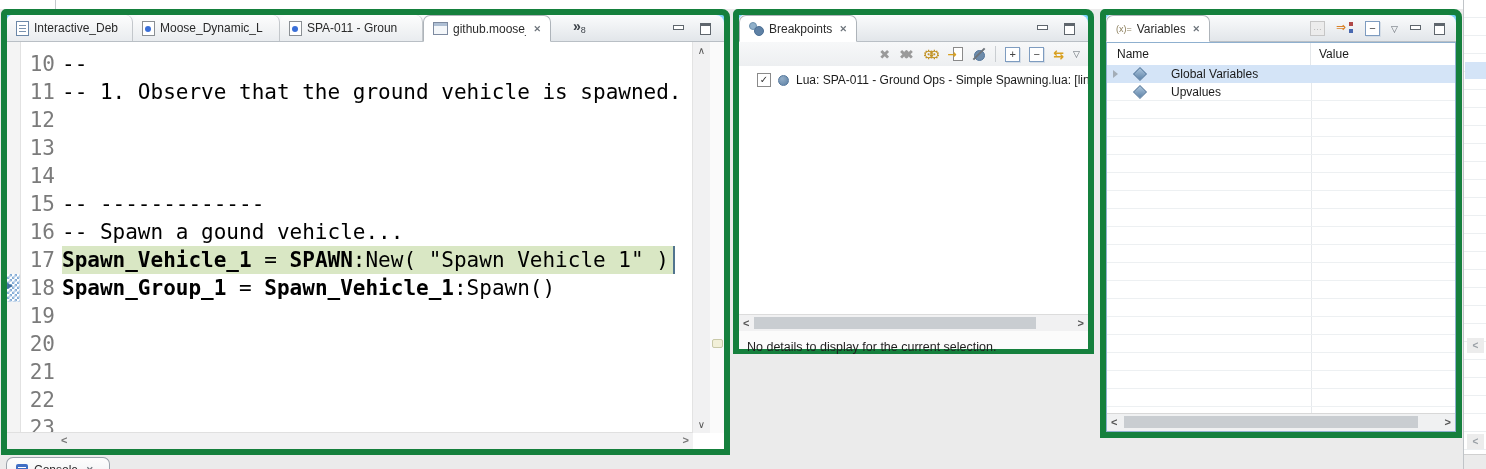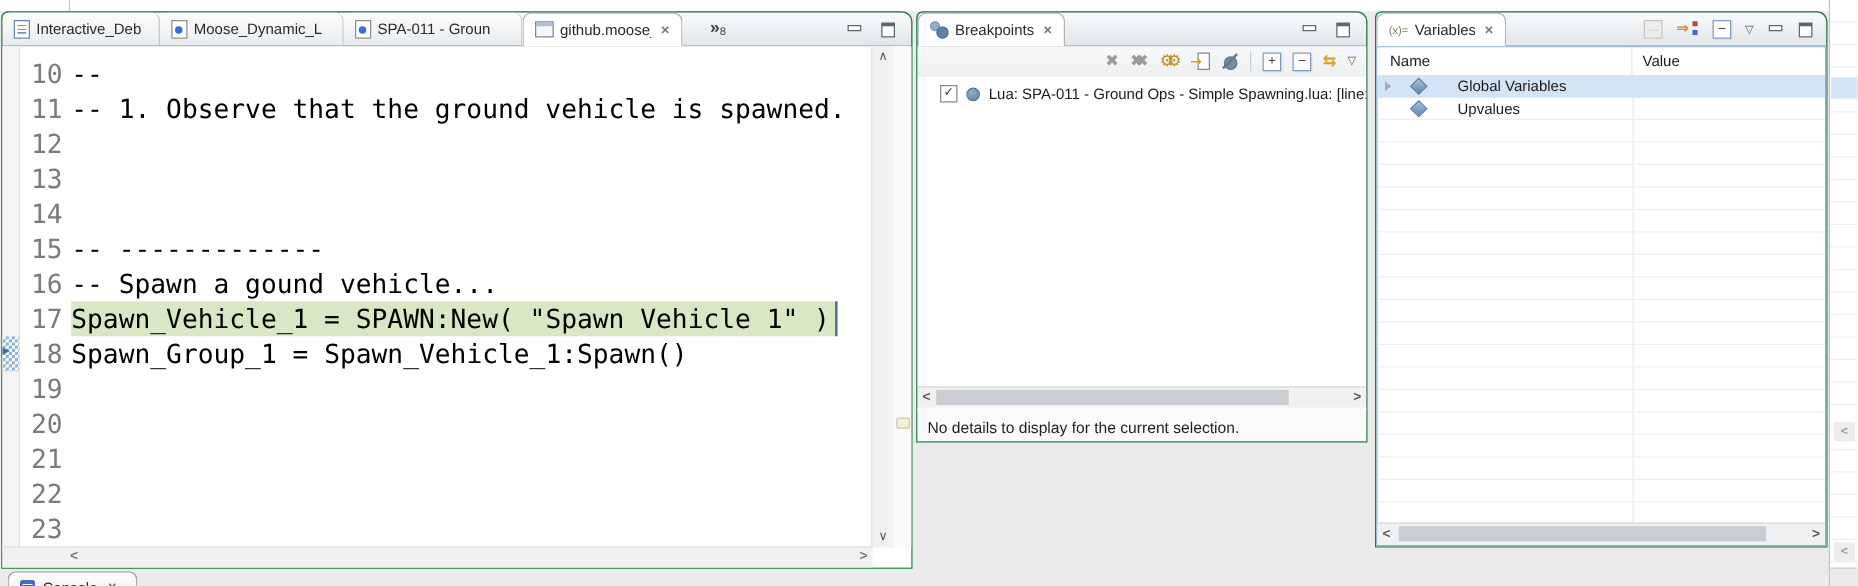--- a/index.html
+++ b/index.html
@@ -5,21 +5,21 @@
   html,body{margin:0;padding:0}
   body{position:relative;width:1486px;height:469px;overflow:hidden;background:#ebebeb;
        font-family:"Liberation Sans",sans-serif;color:#222;-webkit-font-smoothing:antialiased}
   .abs{position:absolute}
 
   
   .top-strip{left:0;top:0;width:1486px;height:9px;background:#fff}
   .top-tick{left:55px;top:0;width:1px;height:9px;background:#c4c8cc}
 
   
-  .window{background:#a3a3a3;border:1px solid #15803d;border-radius:5px 8px 0 0;box-sizing:border-box}
+  .window{background:#7dd3fc;border:6px solid #15803d;border-radius:5px 8px 0 0;box-sizing:border-box}
   .tabstrip{display:flex;align-items:stretch;height:27px;background:linear-gradient(#fafbfc,#e2e6ea);
             border-bottom:1px solid #b9bfc5;border-radius:5px 8px 0 0;box-sizing:border-box}
   .tab{display:flex;align-items:center;gap:5px;padding:0 9px;font-size:12px;color:#2a2a2a;
        border-right:1px solid #c3c7cb;border-radius:7px 7px 0 0;box-sizing:border-box;
        background:linear-gradient(#fdfdfd,#e9ecef);white-space:nowrap;overflow:hidden}
   .tab.active{background:#fff;border:1px solid #aeb4ba;border-bottom:1px solid #fff;margin-bottom:-1px;z-index:2}
   .tab-label{overflow:hidden;text-overflow:clip;white-space:nowrap}
   .tab-close{font-size:9px;color:#6d747b;margin-left:2px;font-weight:bold}
   .spacer{flex:1}
   .overflow{display:flex;align-items:flex-start;padding:3px 4px 0 4px;margin-left:18px;color:#3c4248;font-size:14px;font-weight:bold}
@@ -45,21 +45,21 @@
   .ip-marker{position:absolute;left:0;width:13px;height:28px;
      background-image:linear-gradient(45deg,#86add6 25%,transparent 25%,transparent 75%,#86add6 75%),
                       linear-gradient(45deg,#86add6 25%,#fff 25%,#fff 75%,#86add6 75%);
      background-size:5px 5px;background-position:0 0,2.5px 2.5px}
   .ip-marker::after{content:"▸";position:absolute;left:0;top:4px;font-size:12px;color:#3f6f9f}
   .linenums{position:absolute;top:8px;left:14px;width:34px;bottom:16px;
             font-family:"DejaVu Sans Mono",monospace;font-size:21px;line-height:28px;color:#7b7b7b;text-align:right}
   .code{position:absolute;top:8px;left:55px;right:32px;bottom:16px;
         font-family:"DejaVu Sans Mono",monospace;font-size:21px;line-height:28px;color:#000;overflow:hidden}
   .code-line{height:28px;white-space:pre}
-  .seg-bold{font-weight:normal}
+  .seg-bold{font-weight:bold}
   .hl{background:#d9e7c4;display:inline-block;height:28px;padding:0 4px 0 2px;margin-left:-2px;border-right:2px solid #51748e}
   .vscroll{position:absolute;top:0;right:14px;width:17px;bottom:16px;background:#f1f1f2;border-left:1px solid #e3e3e3}
   .varrow{position:absolute;left:0;width:17px;text-align:center;font-size:10px;color:#555;font-family:"DejaVu Sans",sans-serif}
   .varrow.up{top:3px}.varrow.down{bottom:3px}
   .overview{position:absolute;top:0;right:0;width:14px;bottom:16px;background:#fafafa}
   .ov-marker{position:absolute;top:297px;left:2px;width:9px;height:7px;background:#f2f0d8;border:1px solid #c9c9a8;border-radius:2px}
   .hscroll{position:absolute;left:0;right:31px;bottom:0;height:16px;background:#f1f1f2;border-top:1px solid #e0e0e0}
   .harrow{position:absolute;top:1px;font-size:11px;color:#777;font-weight:bold}
   .harrow.left{left:54px}.harrow.right{right:4px}
 

